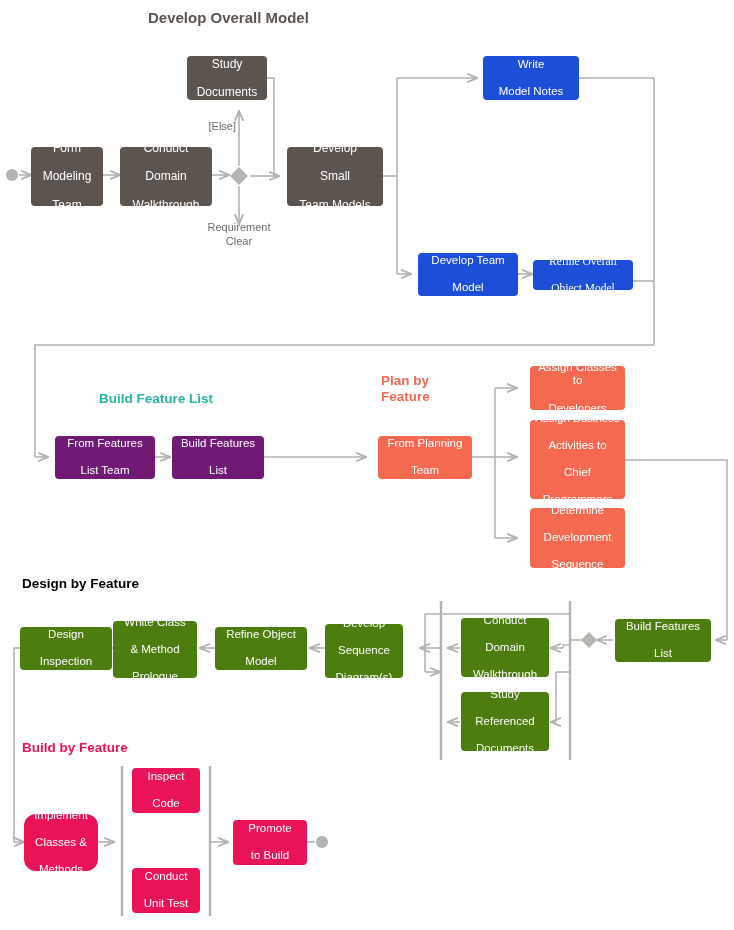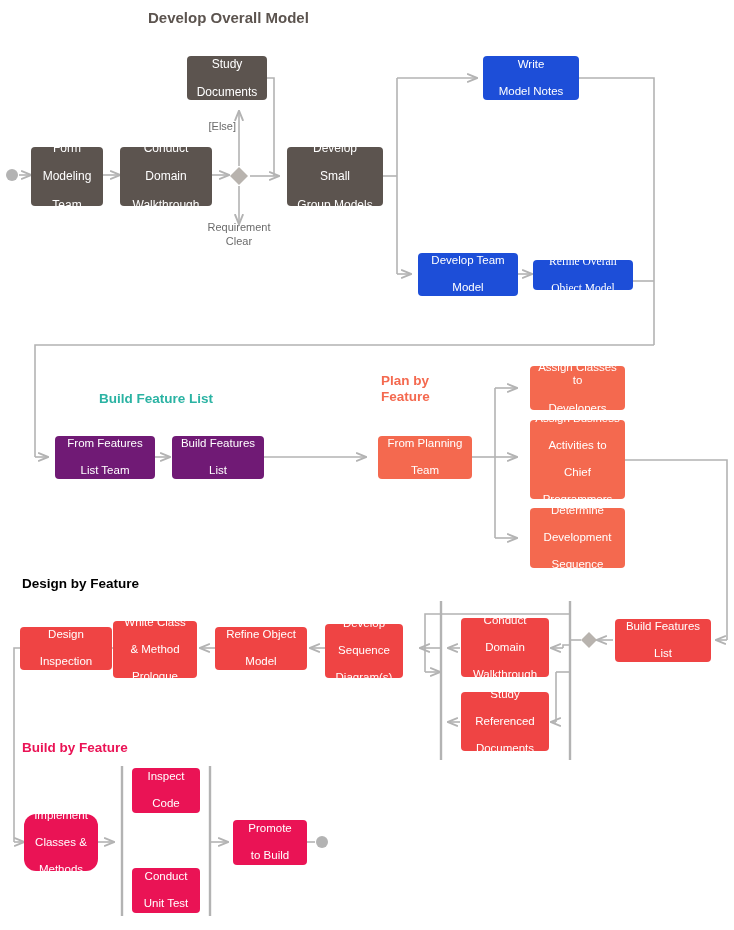--- a/index.html
+++ b/index.html
@@ -11,21 +11,21 @@
 
   .node{position:absolute;display:flex;align-items:center;justify-content:center;
         text-align:center;color:#ffffff;border-radius:4px;line-height:1.18;
         box-sizing:border-box;padding:3px 4px;}
   .node span{display:block;width:100%;}
 
   .n-brown{background:#5C544F;font-size:12px;}
   .n-blue {background:#1d4ed8;font-size:11.5px;}
   .n-mint {background:#701a75;font-size:11.5px;}
   .n-orange{background:#F4694F;font-size:11.5px;}
-  .n-dteal{background:#ef4444;font-size:11.5px;text-align:center;}
+  .n-dteal{background:#4d7c0f;font-size:11.5px;text-align:center;}
   .n-pink {background:#EA1355;font-size:11.5px;}
 
   .sect-title{position:absolute;font-weight:bold;line-height:1.2;}
   .t-main {color:#5C544F;font-size:15px;}
   .t-mint {color:#2BB3A3;font-size:13.5px;}
   .t-orange{color:#F4694F;font-size:13.5px;}
   .t-dteal{color:#000000;font-size:13.5px;}
   .t-pink {color:#EA1355;font-size:13.5px;}
 
   .edge-label{position:absolute;color:#6b6b6b;font-size:11px;
@@ -160,21 +160,21 @@
       <span>Conduct</span><br>
       <span>Domain</span><br>
       <span>Walkthrough</span>
     </span>
   </div>
 
   <div class="node n-brown" style="left:287px;top:147px;width:96px;height:59px;">
     <span>
       <span>Develop</span><br>
       <span>Small</span><br>
-      <span>Group Models</span>
+      <span>Team Models</span>
     </span>
   </div>
 
   <div class="node n-blue" style="left:483px;top:56px;width:96px;height:44px;">
     <span>
       <span>Write</span><br>
       <span>Model Notes</span>
     </span>
   </div>
 

